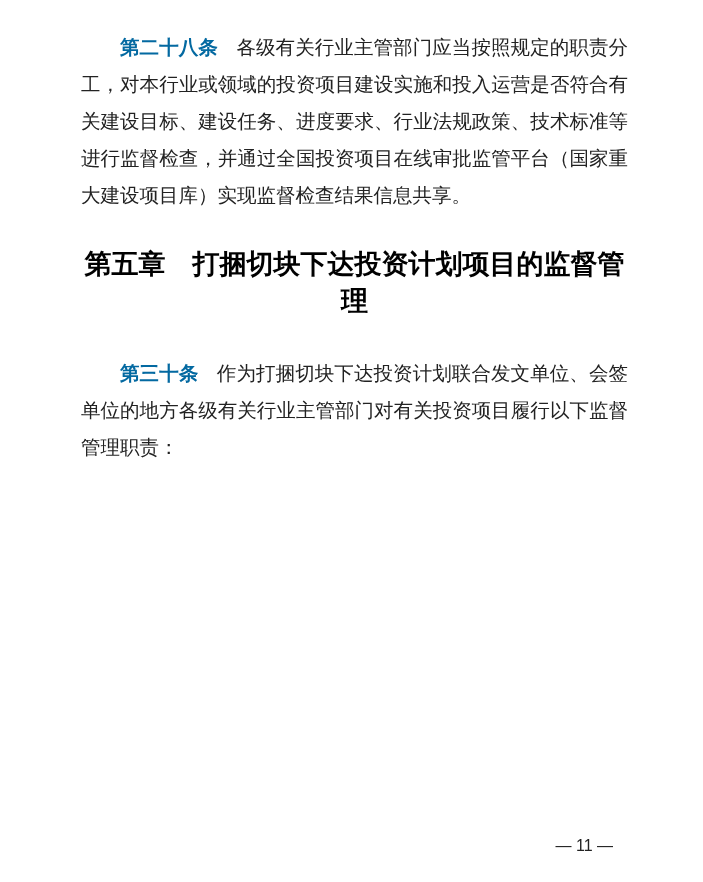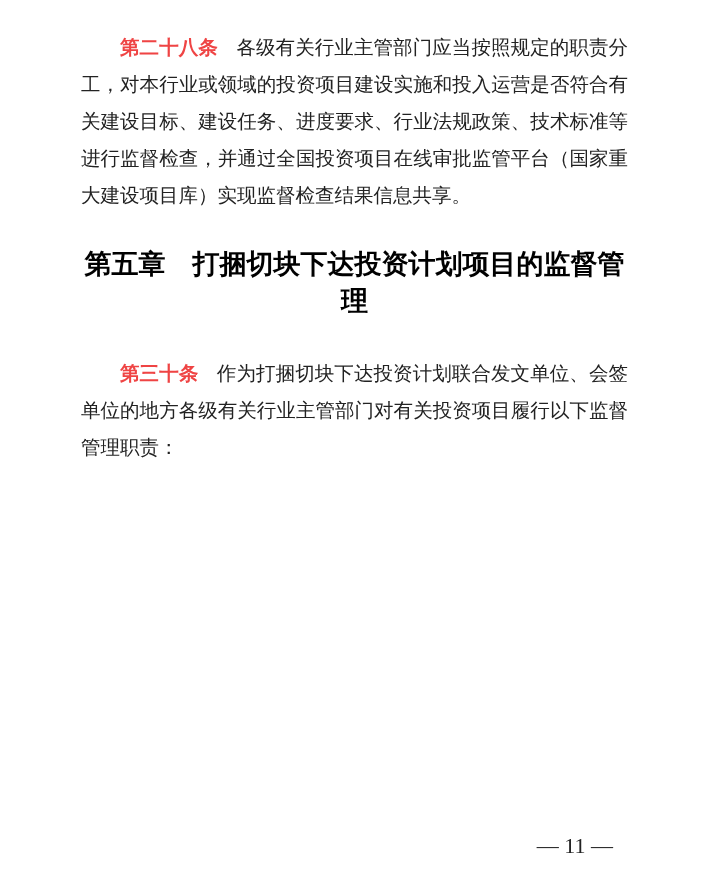--- a/index.html
+++ b/index.html
@@ -30,21 +30,21 @@
     text-align: justify;
     text-justify: inter-ideograph;
   }
   p.para {
     margin: 0;
     padding: 0;
     text-indent: 2em;
   }
   .art-num {
     font-weight: bold;
-    color: #ef4444;
+    color: #0369a1;
     font-family: "Liberation Sans", "DejaVu Sans", sans-serif;
     margin-right: 0.95em;
   }
   h2.chapter {
     margin: 32px 0 35px 0;
     padding: 0;
     text-align: center;
     text-indent: 0;
     font-size: 27px;
     line-height: 37px;
@@ -52,24 +52,24 @@
     color: #000000;
     font-family: "Liberation Sans", "DejaVu Sans", sans-serif;
   }
   h2.chapter .chapter-title {
     margin-left: 1em;
   }
   .footer {
     position: absolute;
     top: 835px;
     right: 90px;
-    font-size: 22px;
+    font-size: 16px;
     line-height: 22px;
     color: #222222;
-    font-family: Liberation Serif, serif;
+    font-family: Liberation Sans, sans-serif;
   }
 </style>
 </head>
 <body>
 
 <div class="page">
   <div class="content">
 
     <p class="para"><span class="art-num">第二十八条</span><span>各级有关行业主管部门应当按照规定的职责分工，对本行业或领域的投资项目建设实施和投入运营是否符合有关建设目标、建设任务、进度要求、行业法规政策、技术标准等进行监督检查，并通过全国投资项目在线审批监管平台（国家重大建设项目库）实现监督检查结果信息共享。</span></p>
 

